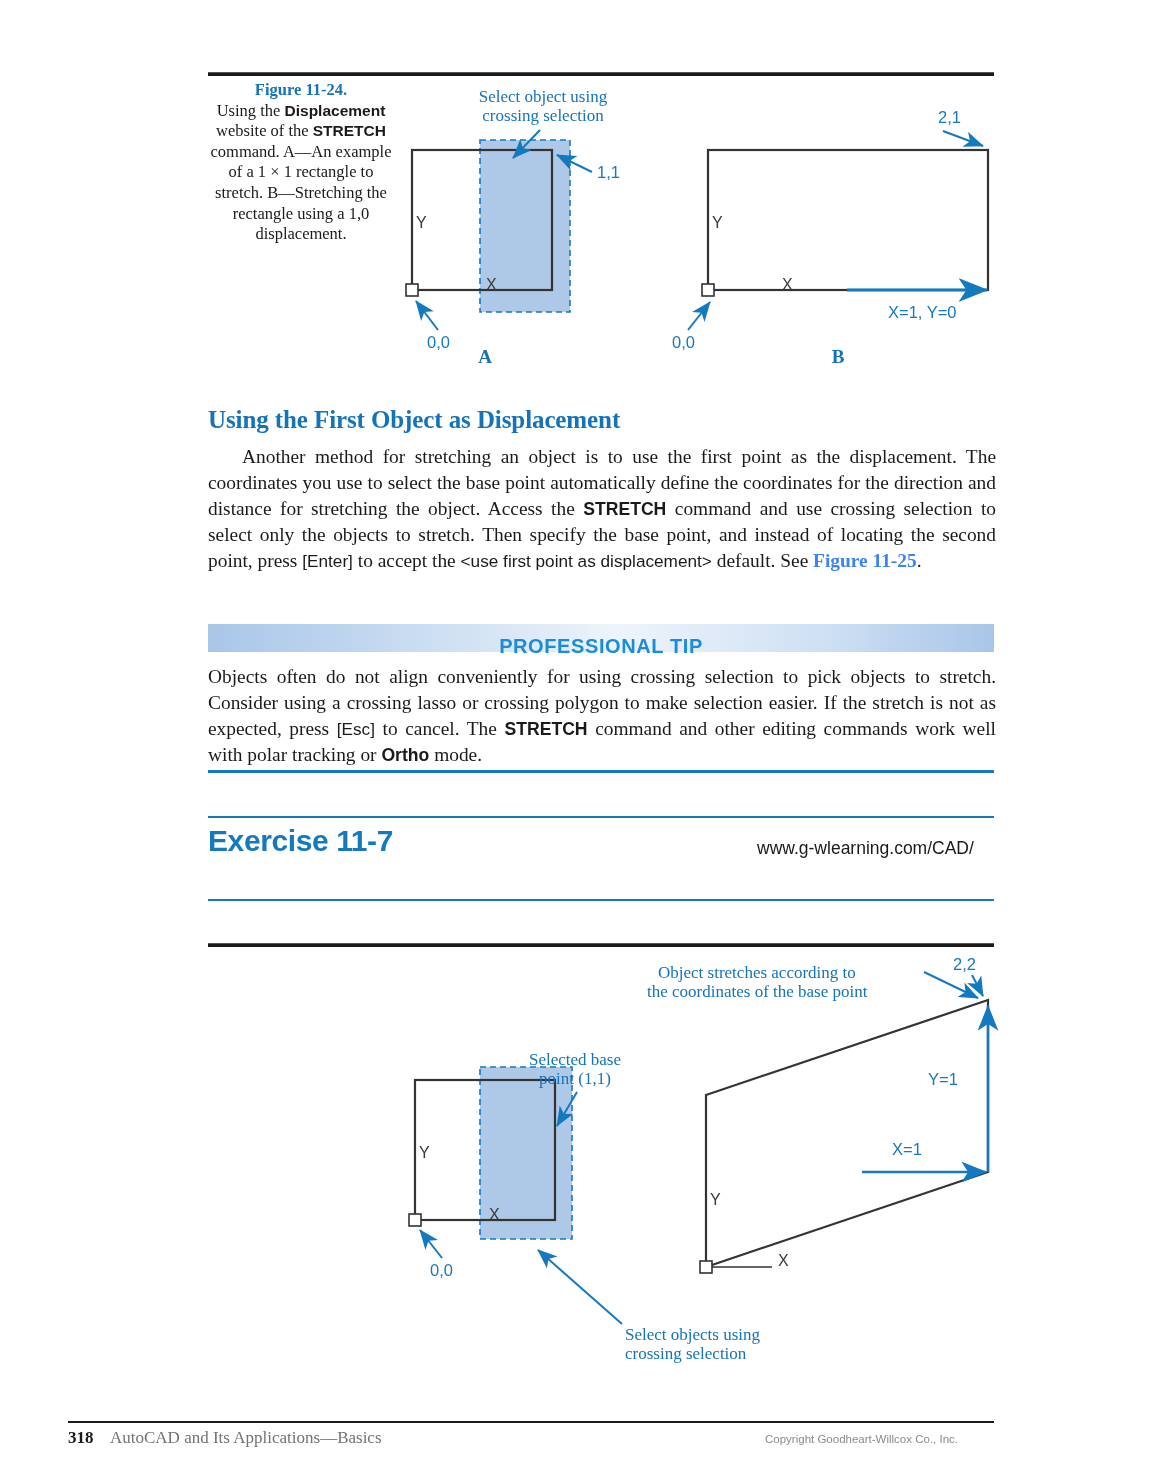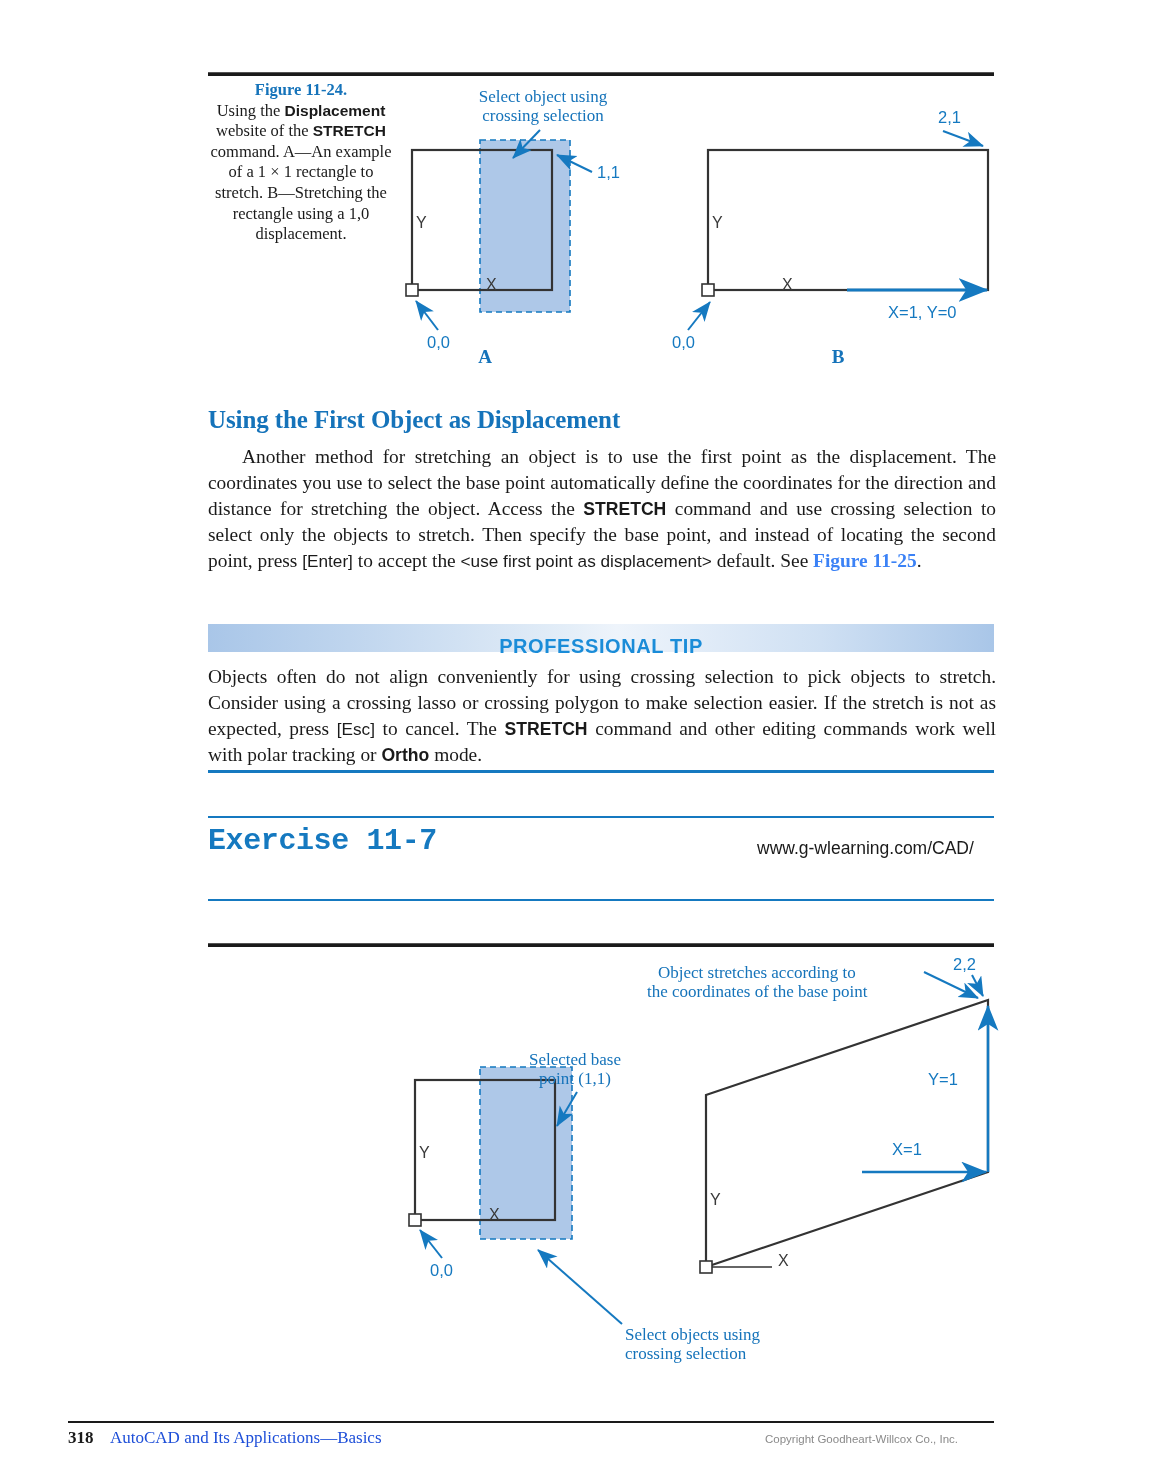--- a/index.html
+++ b/index.html
@@ -117,21 +117,21 @@
     font-size: 20px;
     color: #1a8cd8;
     letter-spacing: 0.6px;
     margin-top: 16px;
   }
 
   
   .ex-title {
     position: absolute;
     left: 208px;
-    font-family: Liberation Mono, monospace;
+    font-family: Liberation Sans, sans-serif;
     font-weight: bold;
     font-size: 30px;
     color: #1579c0;
     letter-spacing: -0.4px;
   }
   .ex-url {
     position: absolute;
     font-family: "Liberation Sans", sans-serif;
     font-size: 17.5px;
     color: #1a1a1a;
@@ -156,21 +156,21 @@
     position: absolute;
     font-family: "Liberation Serif", serif;
     font-weight: bold;
     font-size: 17px;
     color: #1a1a1a;
   }
   .footer-title {
     position: absolute;
     font-family: "Liberation Serif", serif;
     font-size: 17px;
-    color: #1d4ed8;
+    color: #737373;
   }
   .footer-copy {
     position: absolute;
     font-family: "Liberation Sans", sans-serif;
     font-size: 11.5px;
     color: #8a8a8a;
   }
 
   
   .figsvg { position: absolute; }

